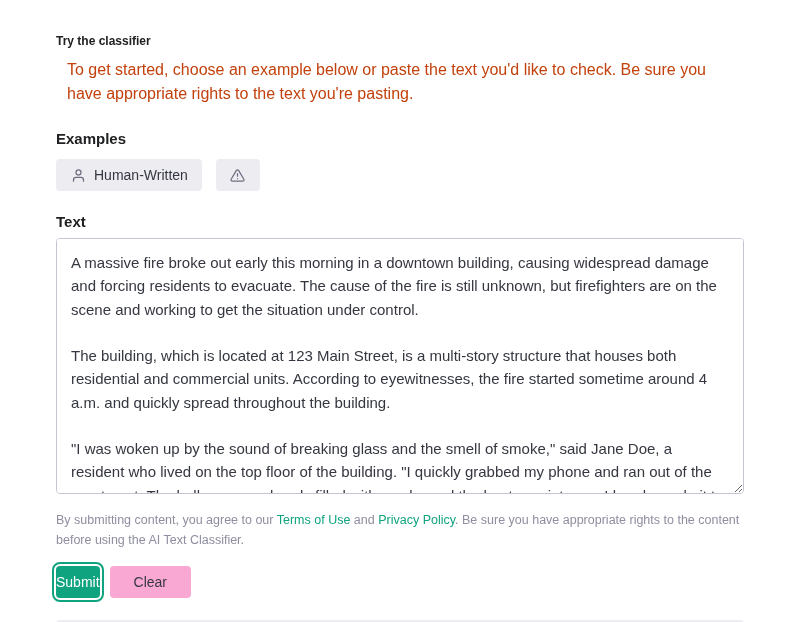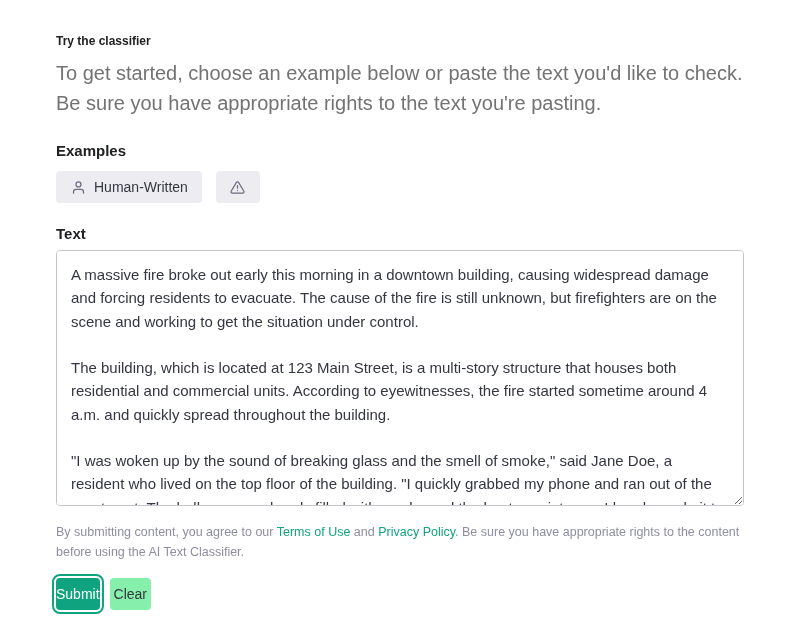--- a/index.html
+++ b/index.html
@@ -14,24 +14,25 @@
       padding: 8px 56px 30px 56px;
     }
     .section-title {
       font-size: 12px;
       font-weight: 600;
       margin-bottom: 10px;
       color: #202123;
       margin-top: 26px;
     }
     .intro-text {
-      font-size: 20px;
+      font-size: 16px;
       line-height: 1.5;
-      color: #737373;
+      color: #c2410c;
       margin-bottom: 24px;
+      margin-left: 11px;
     }
     .subsection-title {
       font-size: 15px;
       font-weight: 600;
       margin-bottom: 12px;
       color: #202123;
     }
     .examples-row {
       display: flex;
       gap: 14px;
@@ -99,25 +100,25 @@
       border: none;
       border-radius: 4px;
       padding: 8px 0;
       font-size: 14px;
       cursor: pointer;
       font-family: inherit;
       outline: 2px solid #10a37f;
       outline-offset: 2px;
     }
     .btn-clear {
-      background: #86efac;
+      background: #f9a8d4;
       color: #353740;
       border: none;
       border-radius: 4px;
-      padding: 8px 4px;
+      padding: 8px 24px;
       font-size: 14px;
       cursor: pointer;
       font-family: inherit;
     }
     .result-box {
       background: #ececf1;
       border-radius: 4px;
       padding: 18px 20px;
       font-size: 15px;
       color: #353740;

